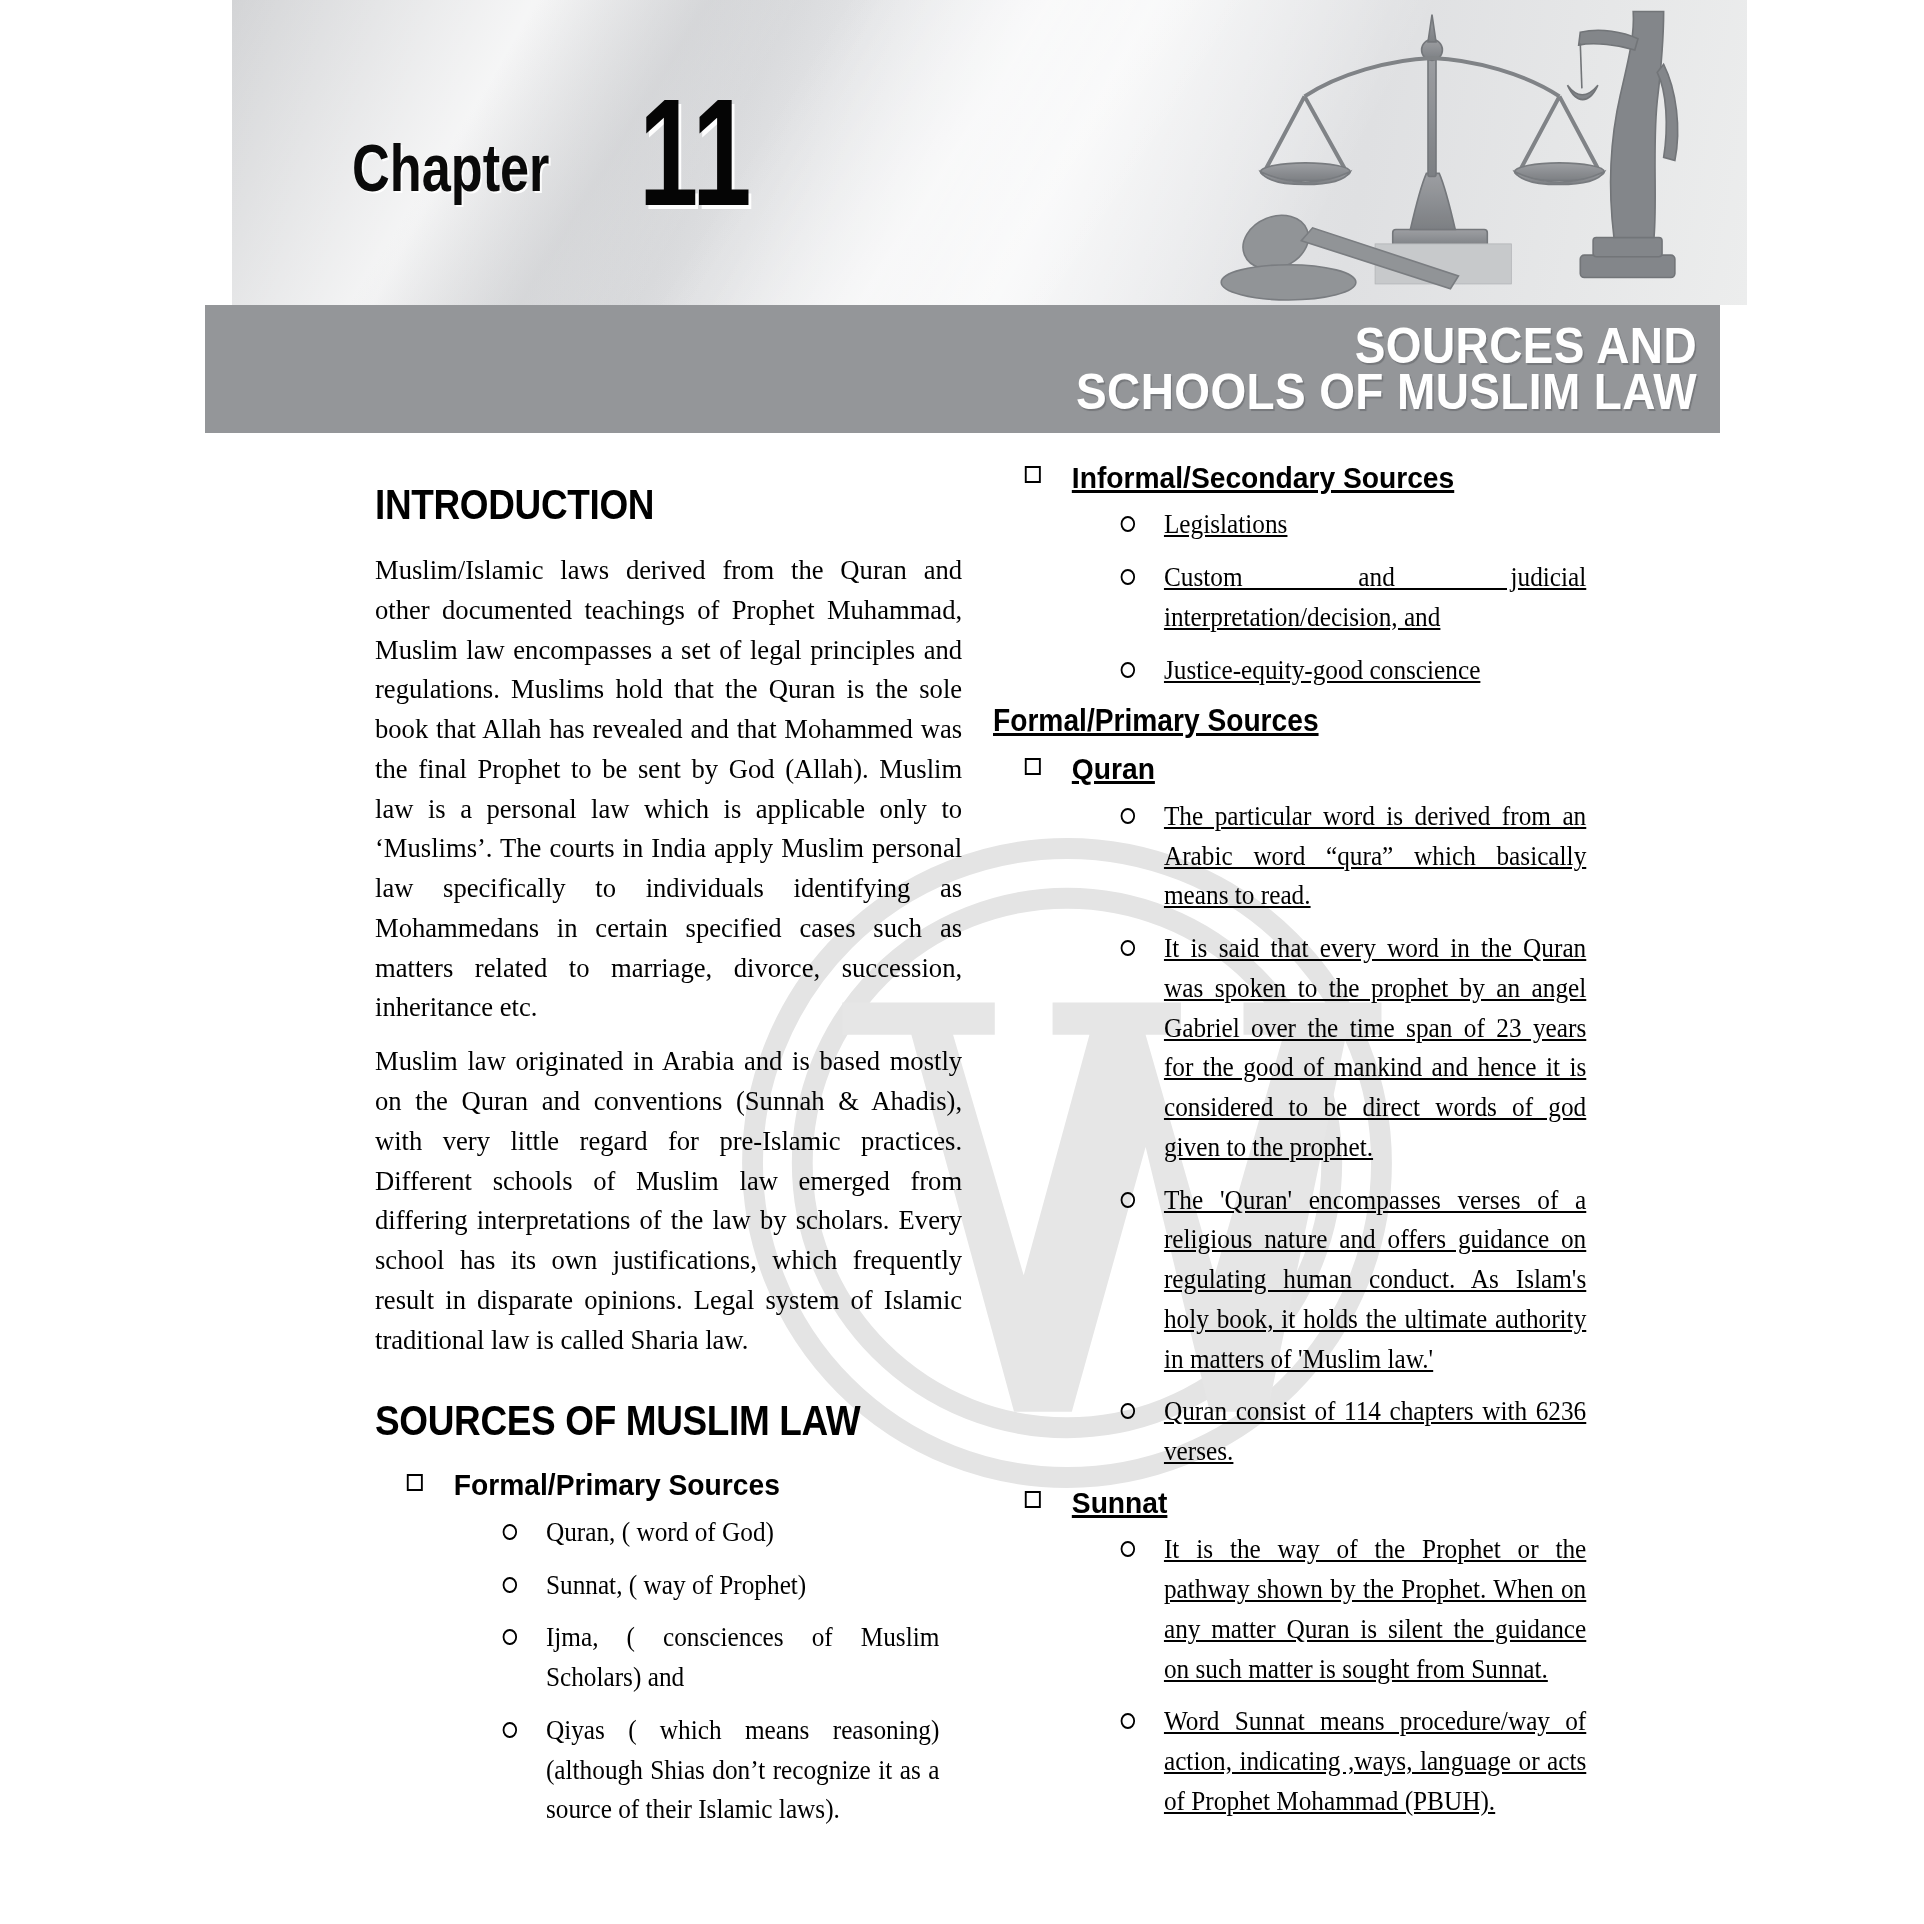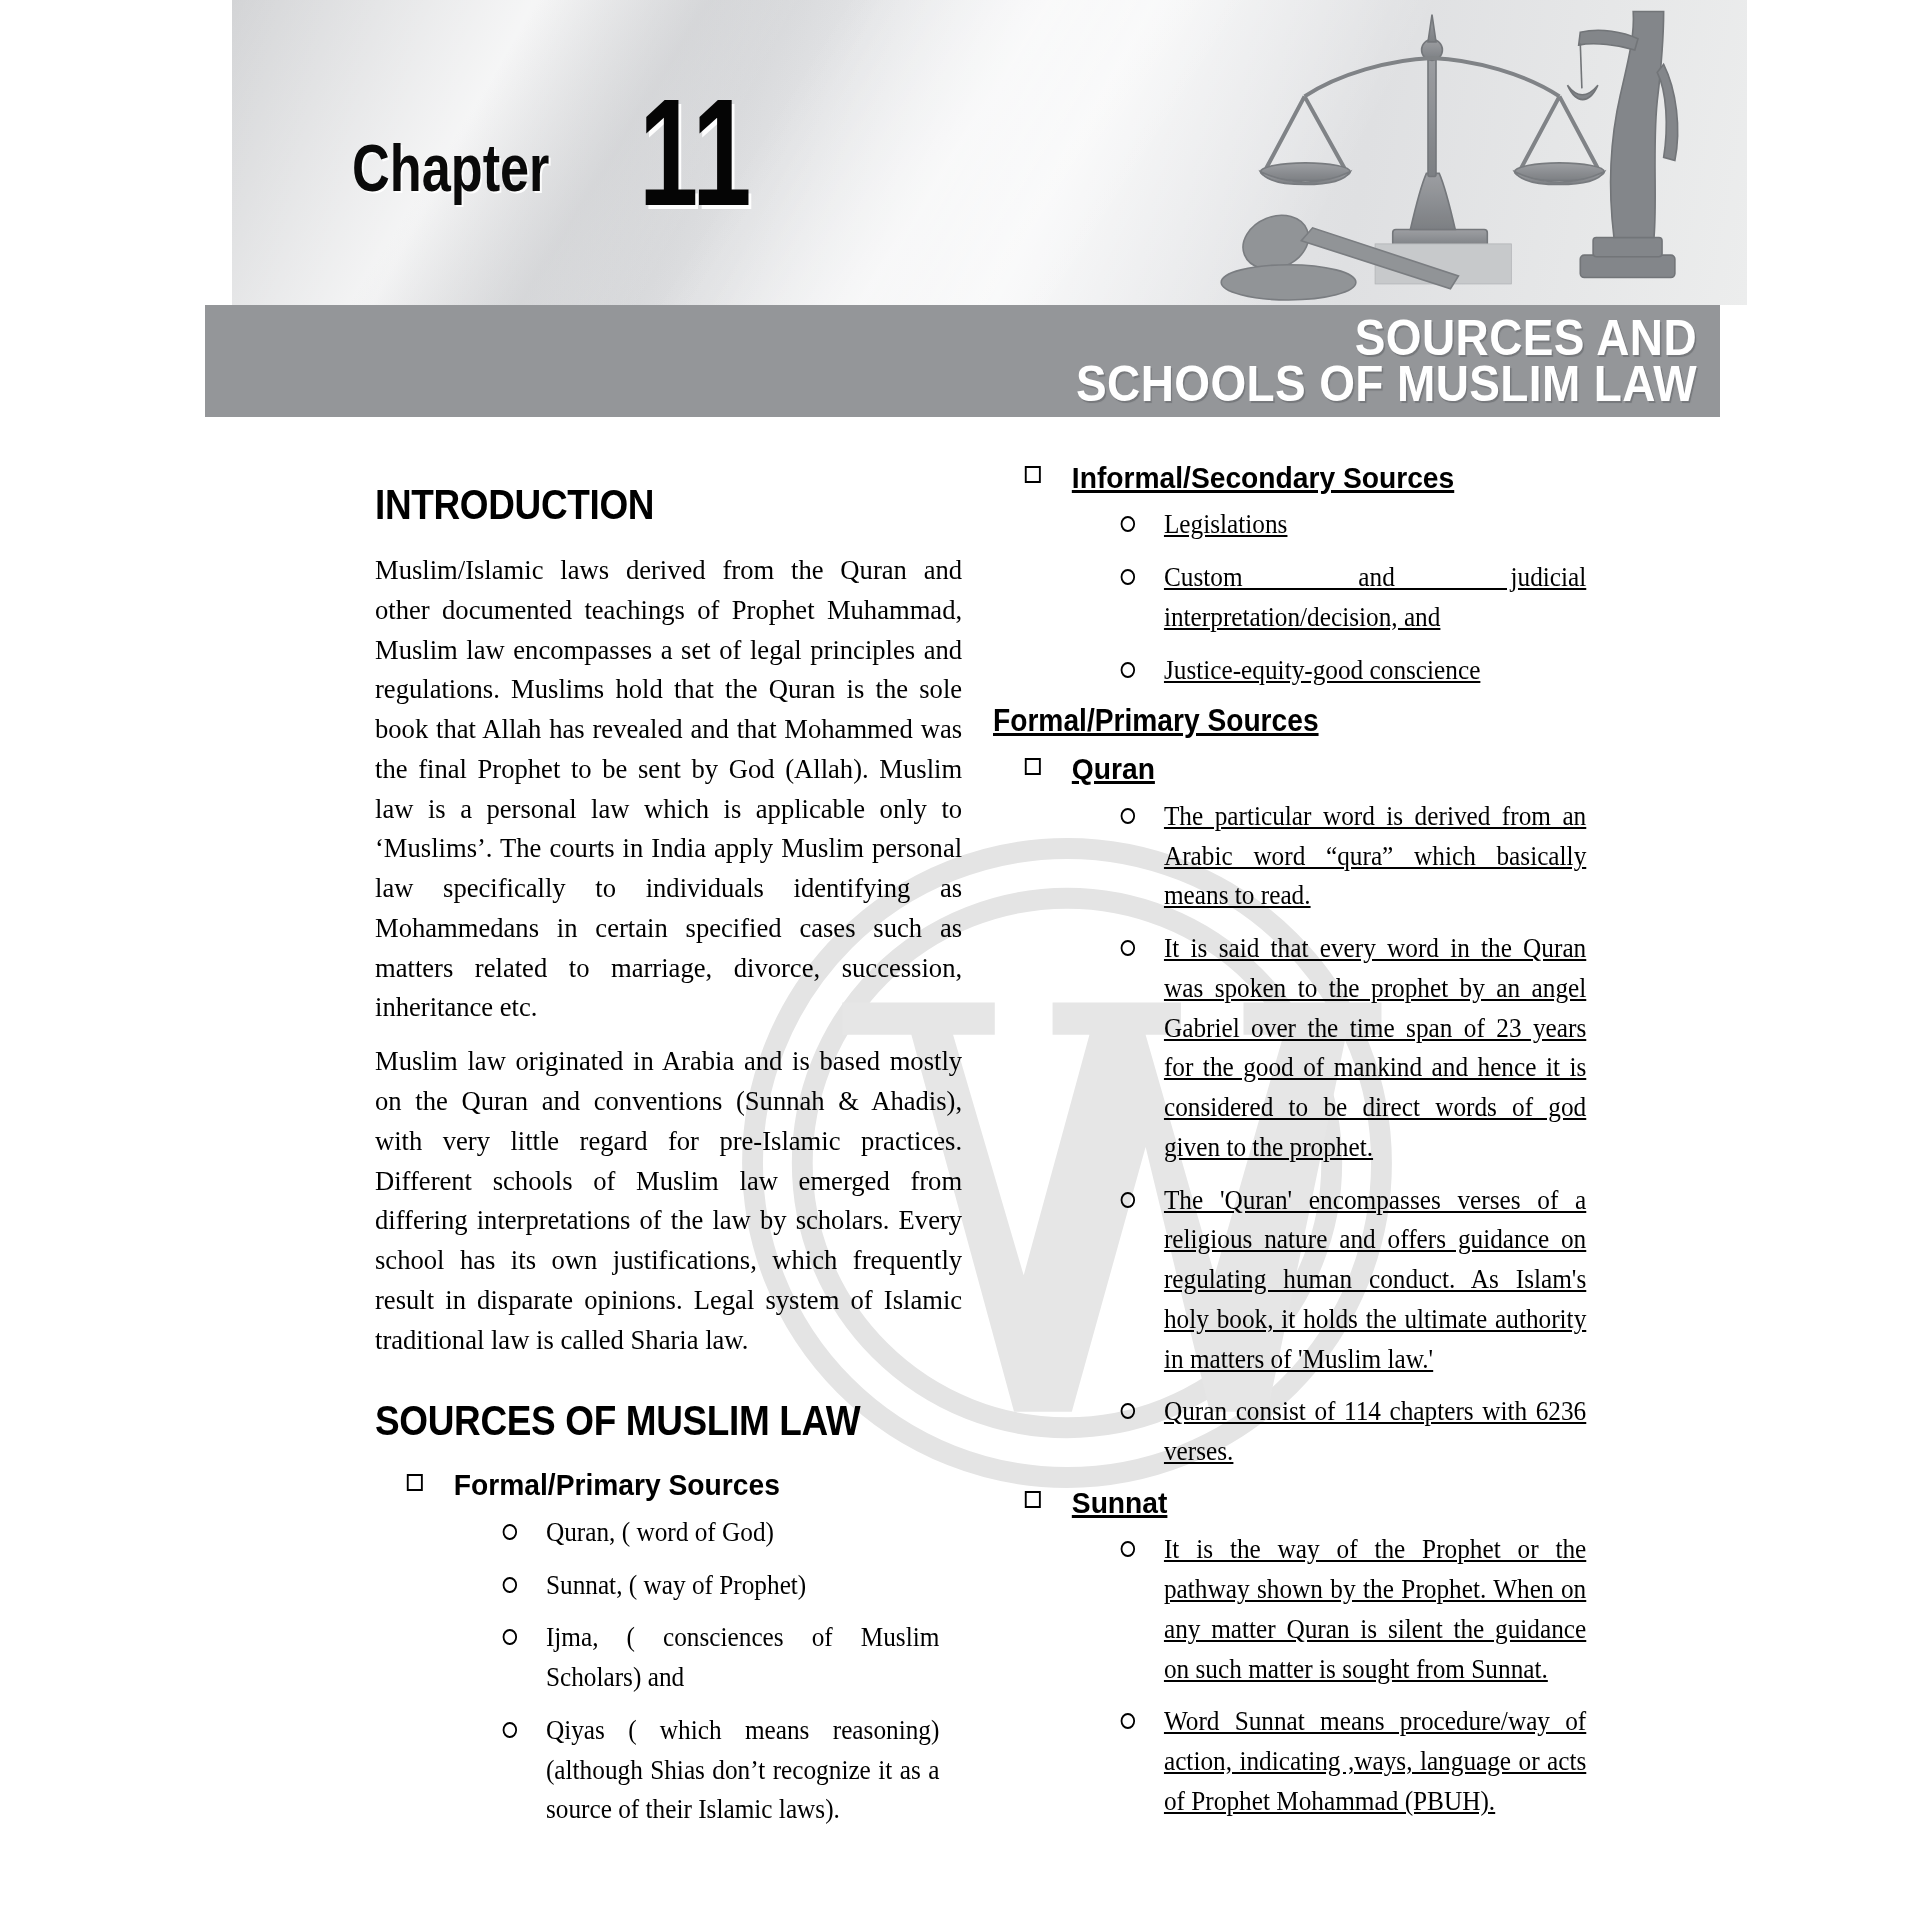--- a/index.html
+++ b/index.html
@@ -101,21 +101,21 @@
     opacity: 0.95;
   }
   .header-art svg { display: block; }
 
   
   .title-banner {
     position: absolute;
     left: 205px;
     top: 305px;
     width: 1515px;
-    height: 112px;
+    height: 128px;
     background: #949699;
     z-index: 3;
     display: flex;
     align-items: center;
     justify-content: flex-end;
   }
   .title-banner-inner {
     text-align: right;
     padding-right: 22.5px;
   }

